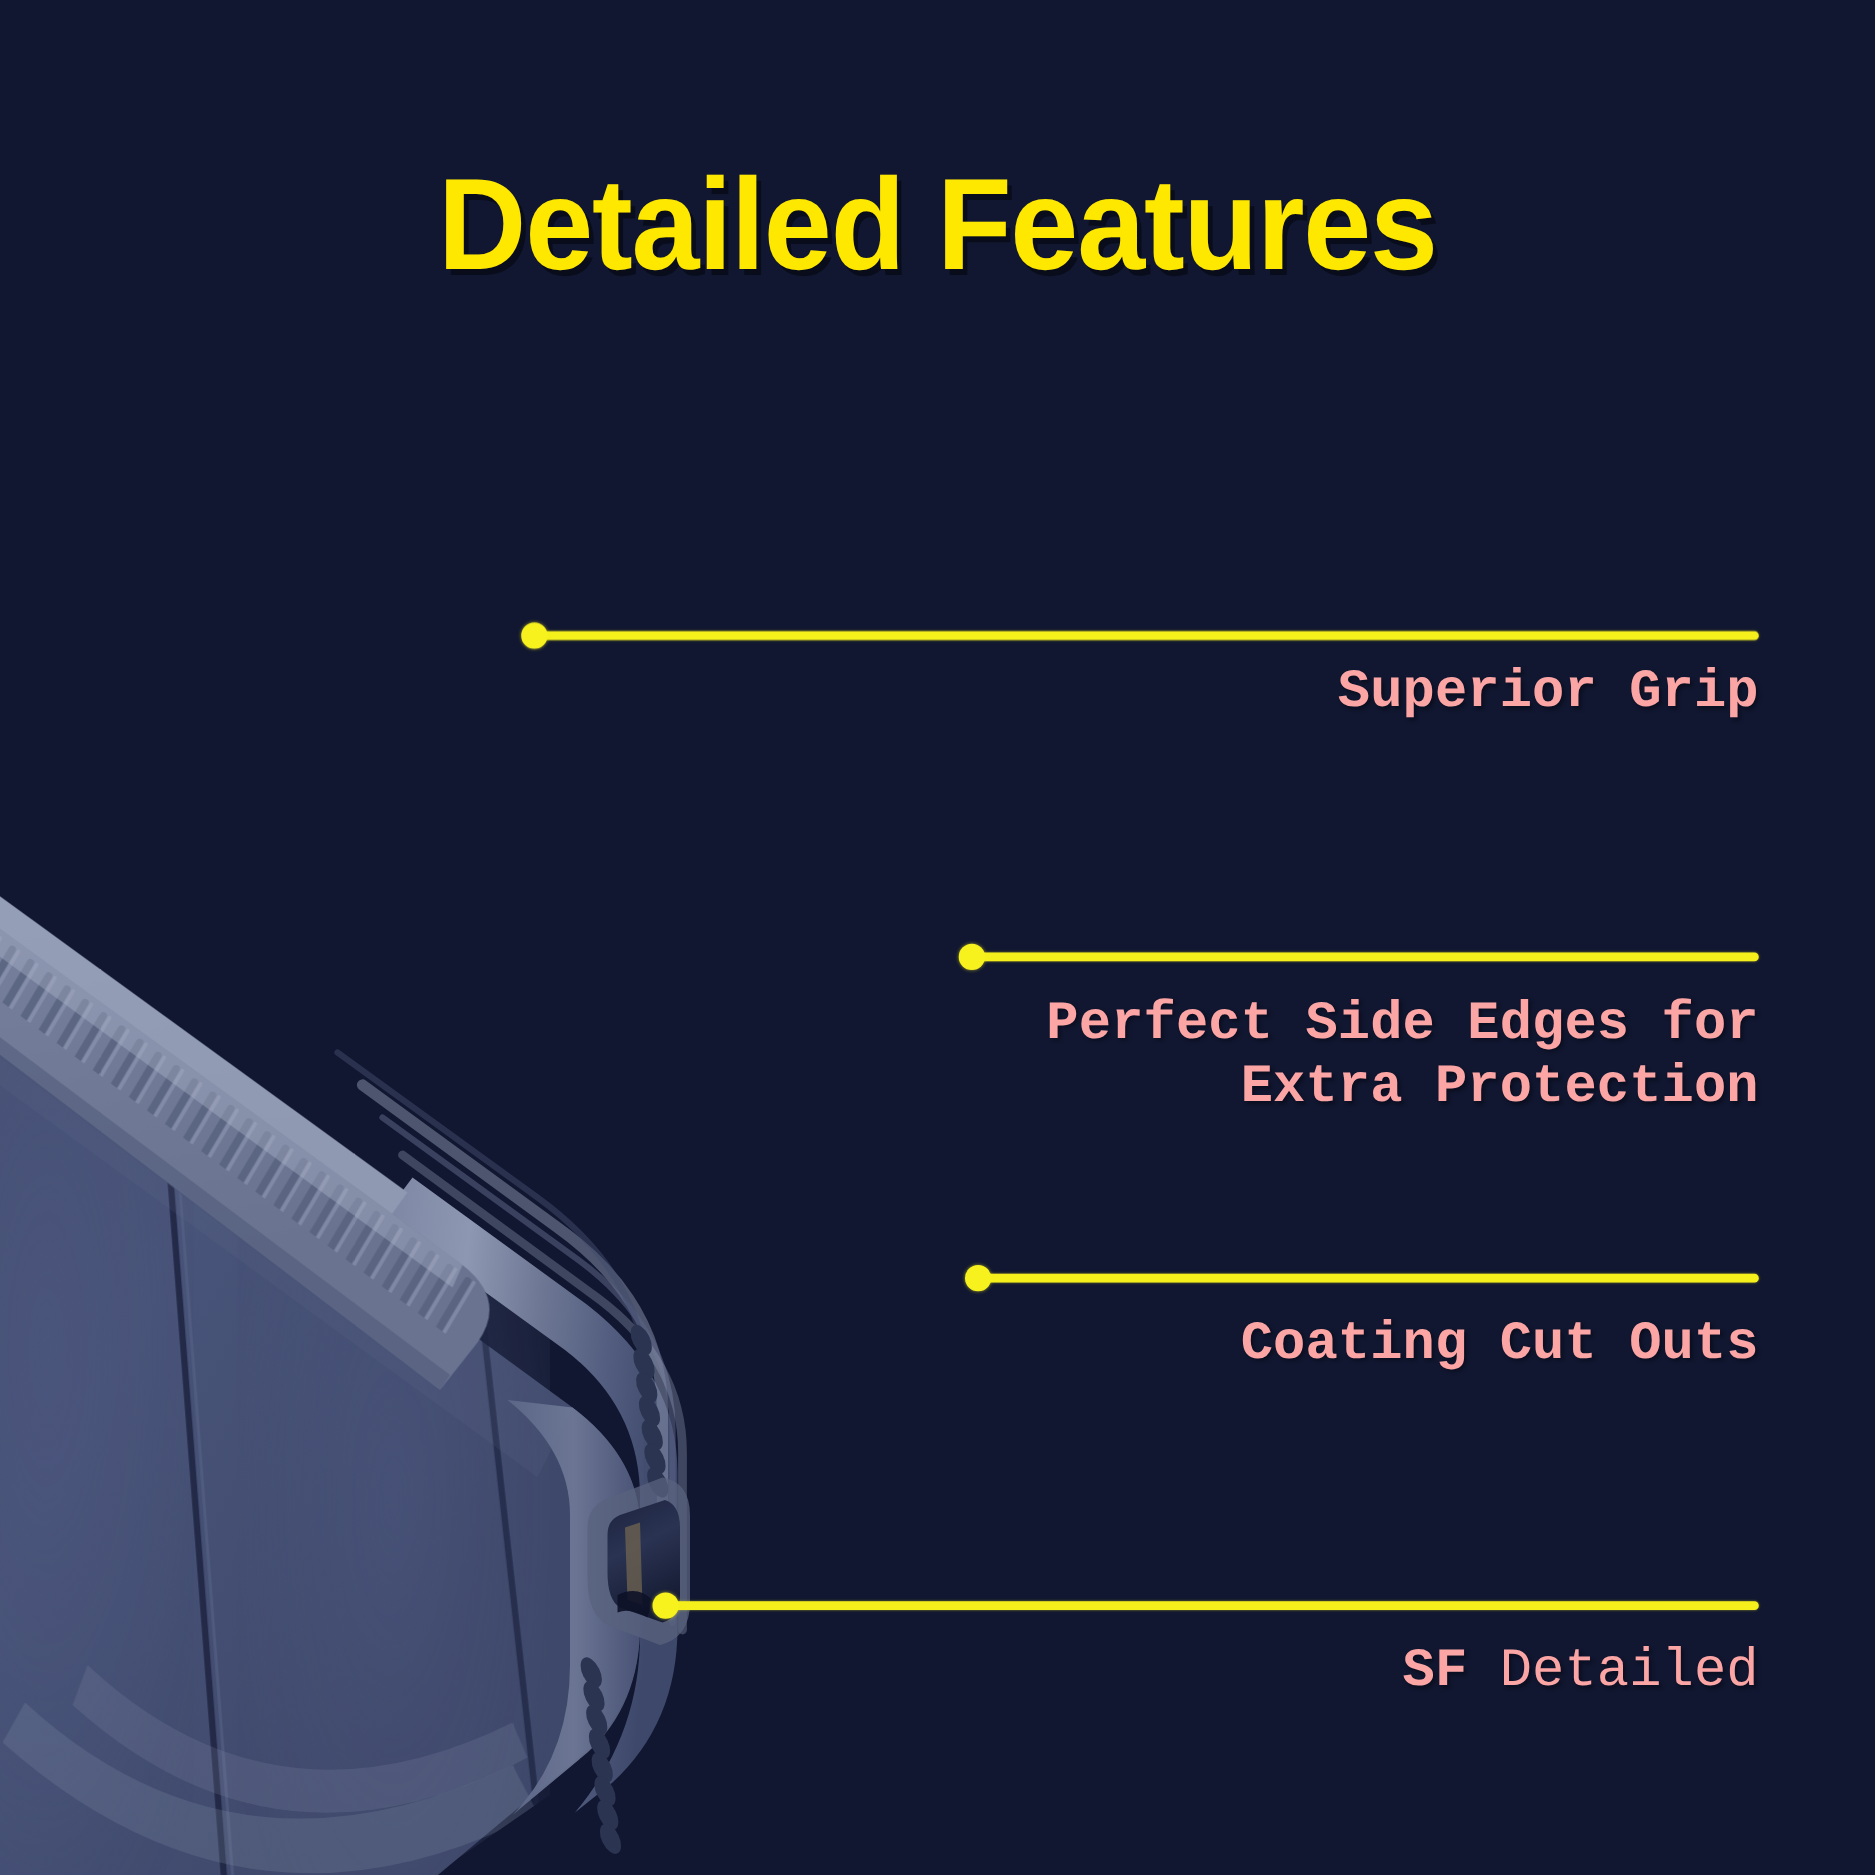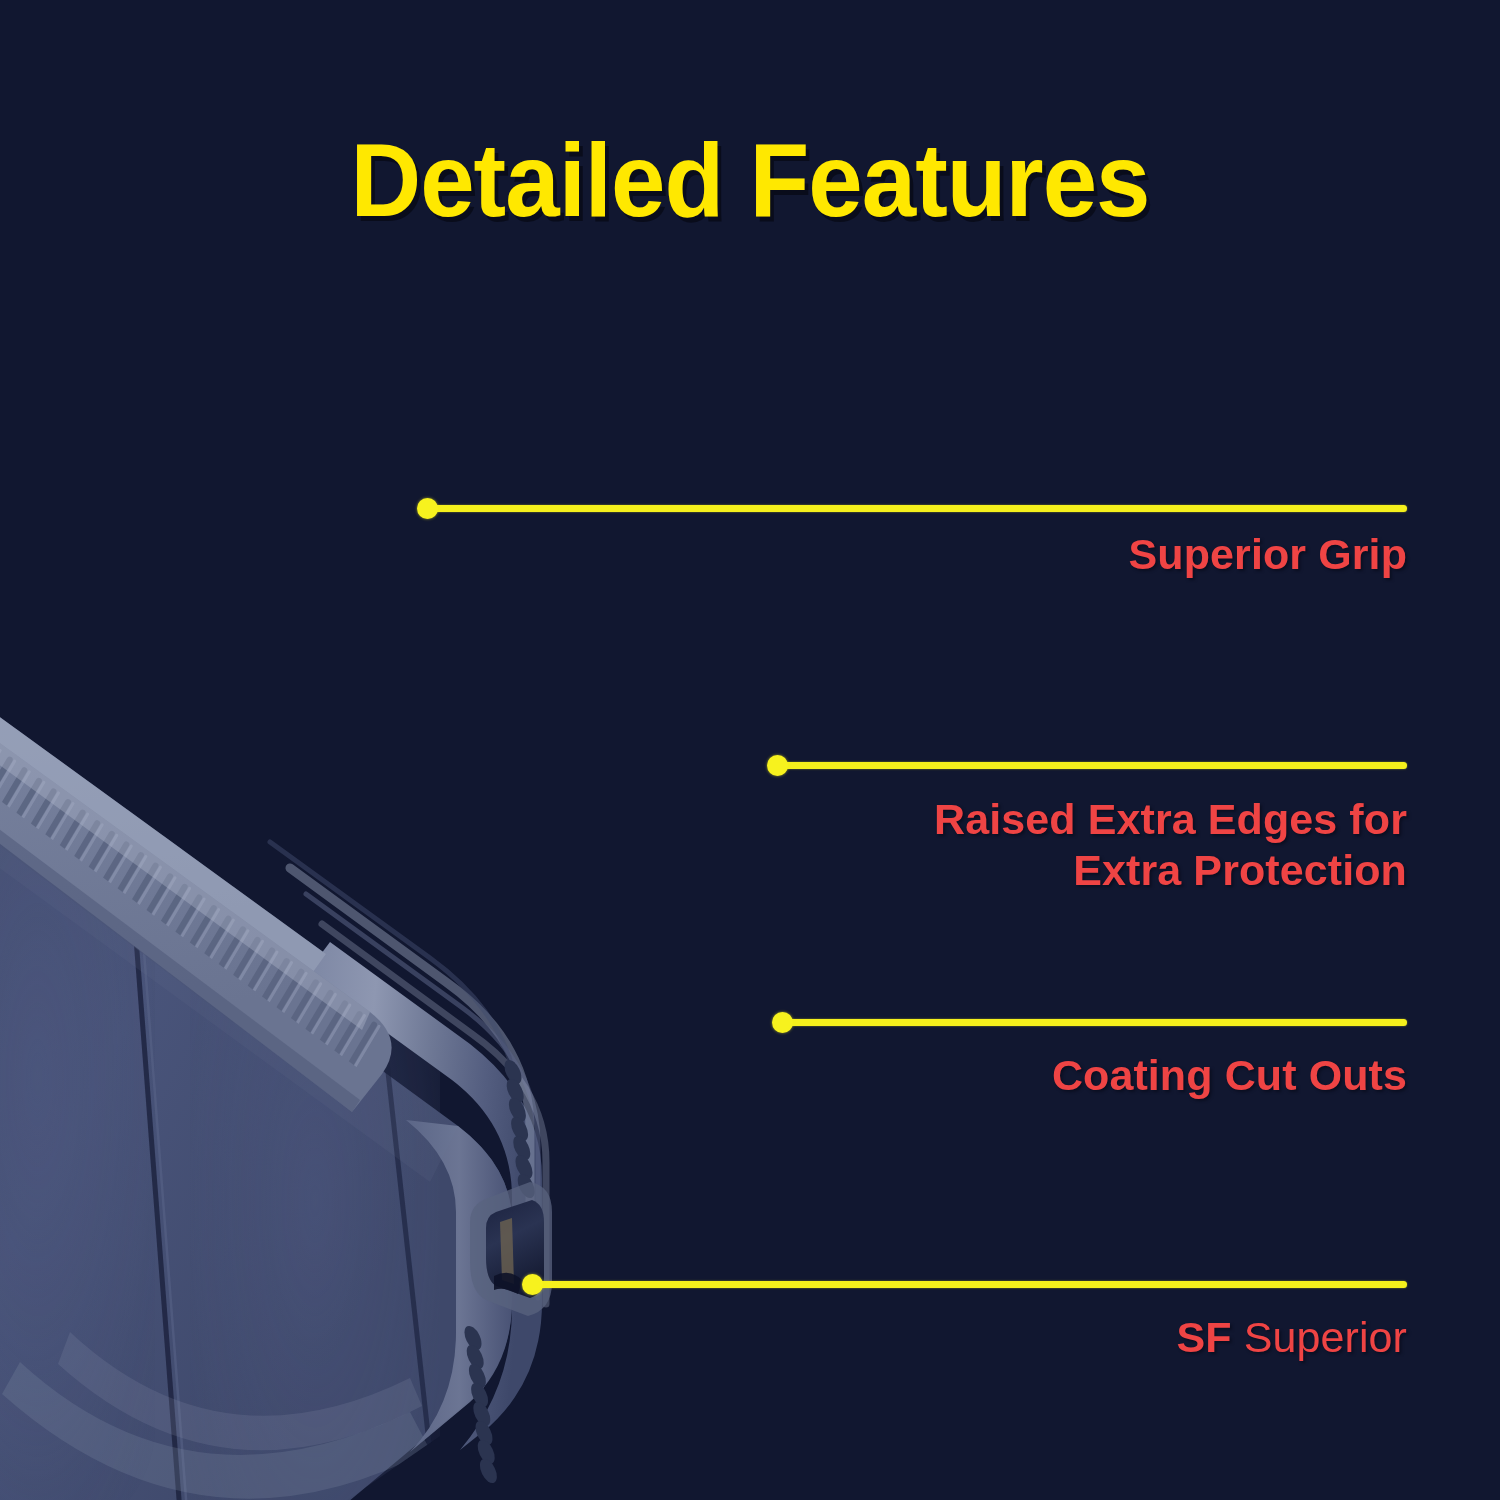--- a/index.html
+++ b/index.html
@@ -53,28 +53,29 @@
   }
   .lead-dot {
     position:absolute;
     width:21px; height:21px;
     border-radius:50%;
     background:#F7F21E;
     box-shadow:0 0 3px rgba(245,240,28,.6);
   }
   .lead-label {
     position:absolute;
-    color:#ef4444;
+    color:#fca5a5;
     font-weight:bold;
     font-size:43px;
     line-height:1.18;
     text-align:right;
     letter-spacing:.1px;
     white-space:pre-line;
     text-shadow:2px 2px 3px rgba(5,8,20,.55);
+    font-family:Liberation Mono, monospace;
   }
   .lead-label .reg { font-weight:normal; }
 </style>
 </head>
 <body>
 
 <div id="stage">
 
   <div id="title">Detailed Features</div>
 
@@ -415,29 +416,29 @@
 
   <div class="callout">
     <div class="lead-line" style="left:427px; top:473px; width:980px;"></div>
     <div class="lead-dot" style="left:417px; top:466px;"></div>
     <div class="lead-label" style="left:607px; top:497px; width:800px;">Superior Grip</div>
   </div>
 
   <div class="callout">
     <div class="lead-line" style="left:777px; top:730px; width:630px;"></div>
     <div class="lead-dot" style="left:767px; top:723px;"></div>
-    <div class="lead-label" style="left:607px; top:762px; width:800px;">Raised Extra Edges for
+    <div class="lead-label" style="left:607px; top:762px; width:800px;">Perfect Side Edges for
 Extra Protection</div>
   </div>
 
   <div class="callout">
     <div class="lead-line" style="left:782px; top:987px; width:625px;"></div>
     <div class="lead-dot" style="left:772px; top:980px;"></div>
     <div class="lead-label" style="left:607px; top:1018px; width:800px;">Coating Cut Outs</div>
   </div>
 
   <div class="callout">
     <div class="lead-line" style="left:532px; top:1249px; width:875px;"></div>
     <div class="lead-dot" style="left:522px; top:1242px;"></div>
-    <div class="lead-label" style="left:607px; top:1280px; width:800px;"><span>SF</span><span class="reg"> Superior</span></div>
+    <div class="lead-label" style="left:607px; top:1280px; width:800px;"><span>SF</span><span class="reg"> Detailed</span></div>
   </div>
 
 </div>
 
 </body></html>

